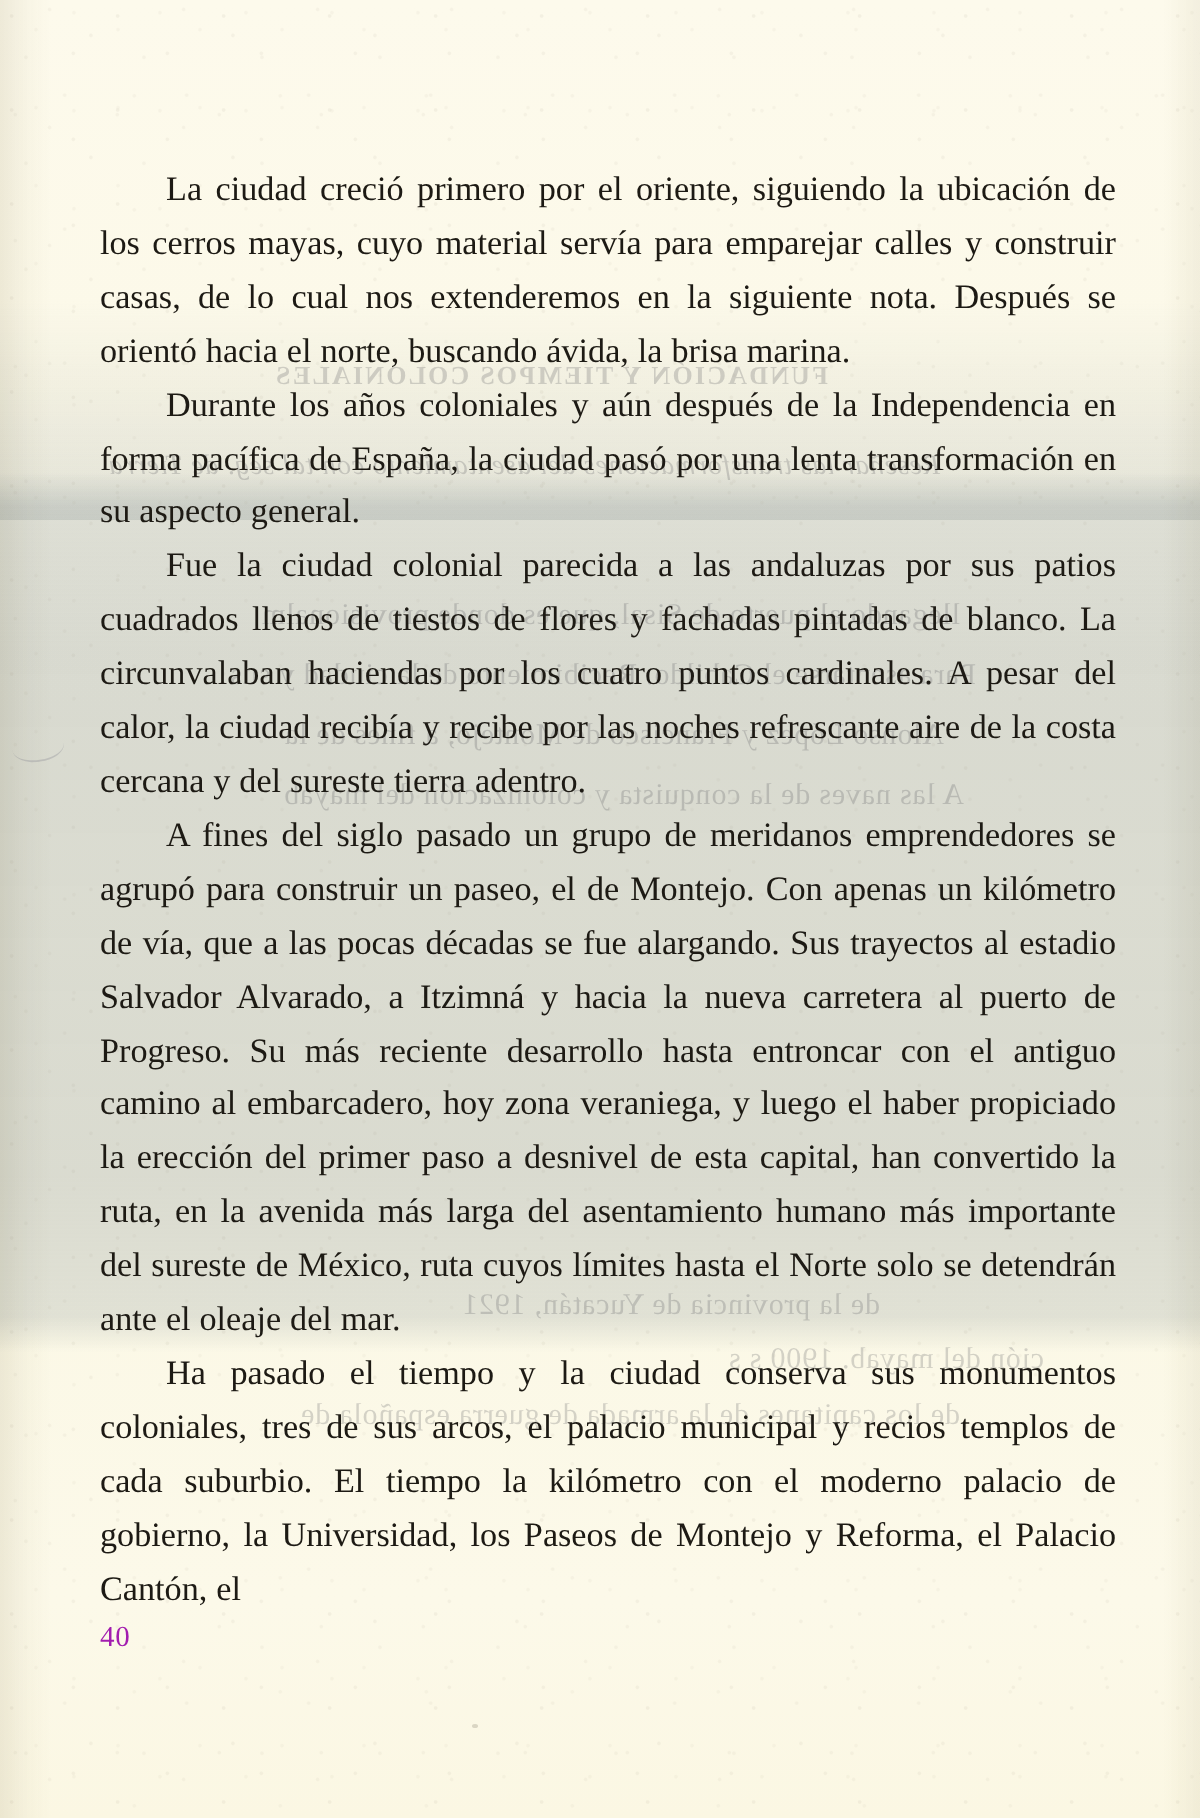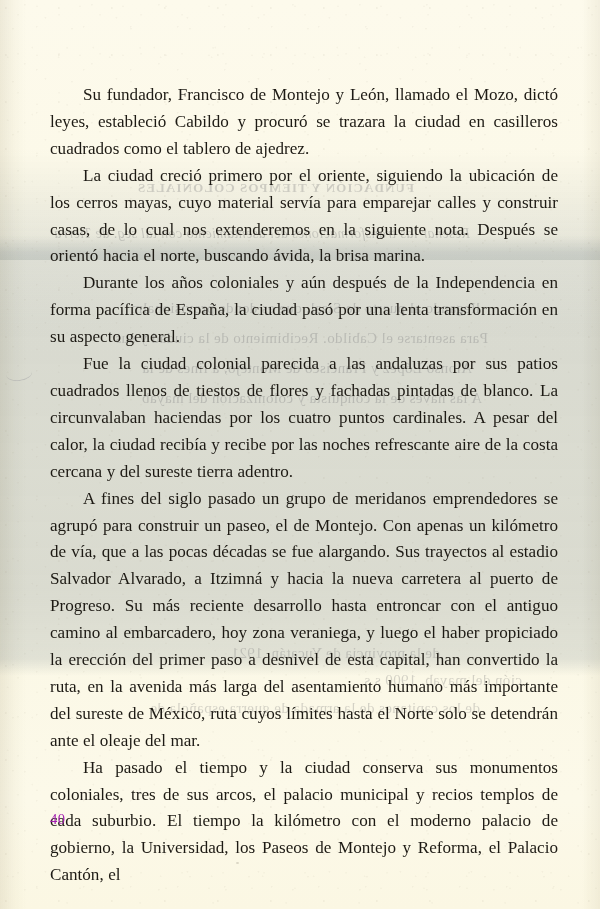--- a/index.html
+++ b/index.html
@@ -209,21 +209,20 @@
     <div class="st-line st-body" style="left:78px; top:672px;">ción del mayab. 1900 s s</div>
     <div class="st-line st-body" style="left:120px; top:700px;">de los capitanes de la armada de guerra española de</div>
   </div>
 
   <div class="grain"></div>
 
   <div class="hairline" style="left:6px; top:366px;"></div>
   <div class="mark" style="left:236px; top:862px; width:3px; height:2px;"></div>
 
   <div class="text-column">
-    <p>Su fundador, Francisco de Montejo y León, llamado el Mozo, dictó leyes, estableció Cabildo y procuró se trazara la ciudad en casilleros cuadrados como el tablero de ajedrez.</p>
     <p>La ciudad creció primero por el oriente, siguiendo la ubicación de los cerros mayas, cuyo material servía para emparejar calles y construir casas, de lo cual nos extenderemos en la siguiente nota. Después se orientó hacia el norte, buscando ávida, la brisa marina.</p>
     <p>Durante los años coloniales y aún después de la Independencia en forma pacífica de España, la ciudad pasó por una lenta transformación en su aspecto general.</p>
     <p>Fue la ciudad colonial parecida a las andaluzas por sus patios cuadrados llenos de tiestos de flores y fachadas pintadas de blanco. La circunvalaban haciendas por los cuatro puntos cardinales. A pesar del calor, la ciudad recibía y recibe por las noches refrescante aire de la costa cercana y del sureste tierra adentro.</p>
     <p>A fines del siglo pasado un grupo de meridanos emprendedores se agrupó para construir un paseo, el de Montejo. Con apenas un kilómetro de vía, que a las pocas décadas se fue alargando. Sus trayectos al estadio Salvador Alvarado, a Itzimná y hacia la nueva carretera al puerto de Progreso. Su más reciente desarrollo hasta entroncar con el antiguo camino al embarcadero, hoy zona veraniega, y luego el haber propiciado la erección del primer paso a desnivel de esta capital, han convertido la ruta, en la avenida más larga del asentamiento humano más importante del sureste de México, ruta cuyos límites hasta el Norte solo se detendrán ante el oleaje del mar.</p>
     <p>Ha pasado el tiempo y la ciudad conserva sus monumentos coloniales, tres de sus arcos, el palacio municipal y recios templos de cada suburbio. El tiempo la kilómetro con el moderno palacio de gobierno, la Universidad, los Paseos de Montejo y Reforma, el Palacio Cantón, el</p>
   </div>
 
   <div class="folio">40</div>
 
 </div>

